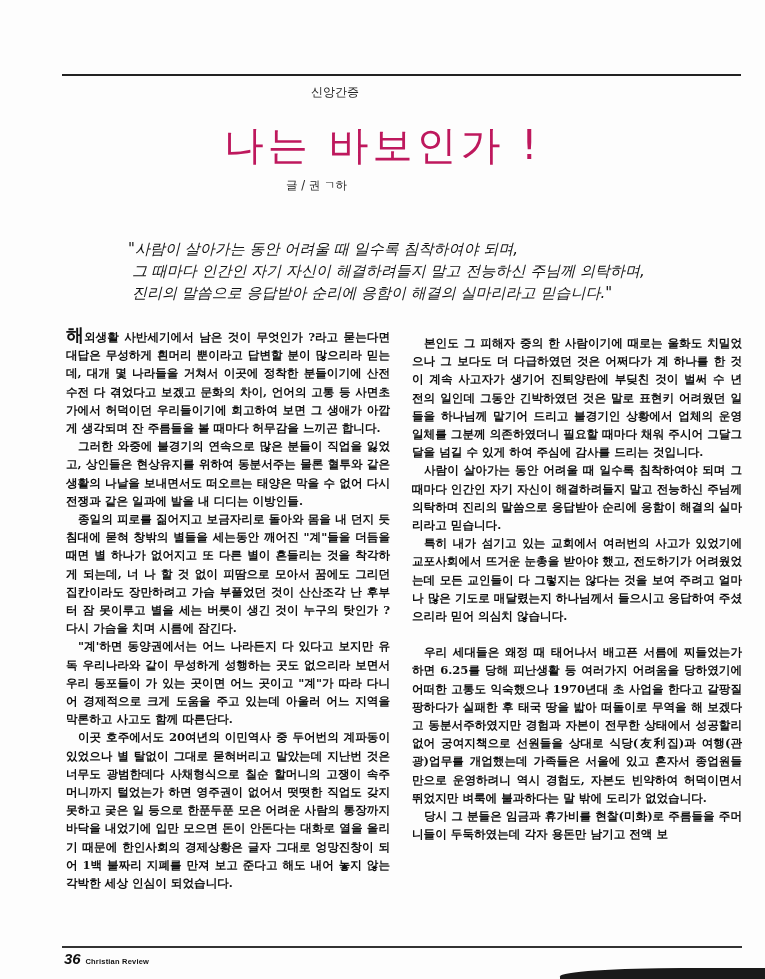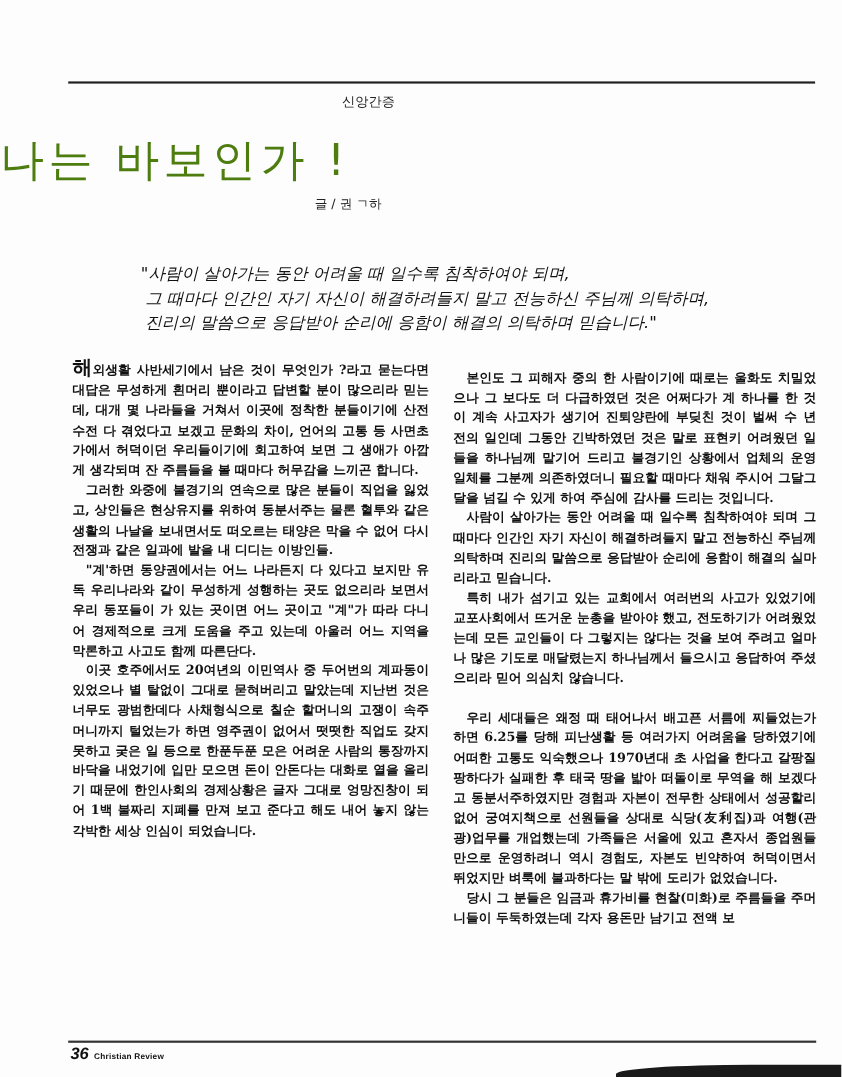--- a/index.html
+++ b/index.html
@@ -8,22 +8,22 @@
       font-family: "DejaVu Sans", sans-serif; color: #1a1a1a;
     }
     .rule { position: absolute; height: 1px; background: #222; }
     .top-rule { left: 62px; top: 74px; width: 679px; height: 1.5px; }
     .bottom-rule { left: 62px; top: 946px; width: 680px; height: 1.5px; background: #333; }
     .section {
       position: absolute; top: 84px; left: 0; width: 670px; text-align: center;
       font-size: 12px; color: #222;
     }
     .title {
-      position: absolute; top: 118px; left: 0; width: 765px; text-align: left;
-      font-size: 40px; color: #4d7c0f; letter-spacing: 4px; font-weight: normal;
+      position: absolute; top: 118px; left: 0; width: 765px; text-align: center;
+      font-size: 40px; color: #be185d; letter-spacing: 4px; font-weight: normal;
     }
     .byline {
       position: absolute; top: 178px; left: 0; width: 633px; text-align: center;
       font-size: 11.5px; color: #222;
     }
     .quote {
       position: absolute; top: 238px; left: 128px; width: 600px;
       font-size: 15px; line-height: 22px; font-style: italic; color: #111;
     }
     .quote div { white-space: nowrap; }
@@ -53,26 +53,27 @@
 <body>
 
 <div class="rule top-rule"></div>
 <div class="section">신앙간증</div>
 <h1 class="title" style="margin:0">나는 바보인가 !</h1>
 <div class="byline">글 / 권 ㄱ하</div>
 
 <div class="quote">
   <div>"사람이 살아가는 동안 어려울 때 일수록 침착하여야 되며,</div>
   <div style="padding-left:4px">그 때마다 인간인 자기 자신이 해결하려들지 말고 전능하신 주님께  의탁하며,</div>
-  <div style="padding-left:4px">진리의 말씀으로 응답받아 순리에 응함이 해결의 의탁하며 믿습니다."</div>
+  <div style="padding-left:4px">진리의 말씀으로 응답받아 순리에 응함이 해결의 실마리라고 믿습니다."</div>
 </div>
 
 <div class="col col-left">
   <p class="no-indent"><span class="dropcap">해</span><span>외생활 사반세기에서 남은 것이 무엇인가 ?라고 묻는다면 대답은 무성하게 흰머리 뿐이라고 답변할 분이 많으리라 믿는데, 대개 몇 나라들을 거쳐서 이곳에 정착한 분들이기에 산전수전 다 겪었다고 보겠고 문화의 차이, 언어의 고통 등 사면초가에서 허덕이던 우리들이기에 회고하여 보면 그 생애가 아깝게 생각되며 잔 주름들을 볼 때마다 허무감을 느끼곤 합니다.</span></p>
   <p>그러한 와중에 불경기의 연속으로 많은 분들이 직업을 잃었고, 상인들은 현상유지를 위하여 동분서주는 물론 혈투와 같은 생활의 나날을 보내면서도 떠오르는 태양은 막을 수 없어 다시 전쟁과 같은 일과에 발을 내 디디는 이방인들.</p>
+  <p>종일의 피로를 짊어지고 보금자리로 돌아와 몸을 내 던지 듯 침대에 묻혀 창밖의 별들을 세는동안 깨어진 "계"들을 더듬을 때면 별 하나가 없어지고 또 다른 별이 흔들리는 것을 착각하게 되는데, 너 나 할 것 없이 피땀으로 모아서 꿈에도 그리던 집칸이라도 장만하려고 가슴 부풀었던 것이 산산조각 난 후부터 잠 못이루고 별을 세는 버릇이 생긴 것이 누구의 탓인가 ? 다시 가슴을 치며 시름에 잠긴다.</p>
   <p>"계'하면 동양권에서는 어느 나라든지 다 있다고 보지만 유독 우리나라와 같이 무성하게 성행하는 곳도 없으리라 보면서 우리 동포들이 가 있는 곳이면 어느 곳이고 "계"가 따라 다니어 경제적으로 크게 도움을 주고 있는데 아울러 어느 지역을 막론하고 사고도 함께 따른단다.</p>
   <p>이곳 호주에서도 20여년의 이민역사 중 두어번의 계파동이 있었으나 별 탈없이 그대로 묻혀버리고 말았는데 지난번 것은 너무도 광범한데다 사채형식으로 칠순 할머니의 고쟁이 속주머니까지 털었는가 하면 영주권이 없어서 떳떳한 직업도 갖지 못하고 궂은 일 등으로 한푼두푼 모은 어려운 사람의 통장까지 바닥을 내었기에 입만 모으면 돈이 안돈다는 대화로 열을 올리기 때문에 한인사회의 경제상황은 글자 그대로 엉망진창이 되어 1백 불짜리 지폐를 만져 보고 준다고 해도 내어 놓지 않는 각박한 세상 인심이 되었습니다.</p>
 </div>
 
 <div class="col col-right">
   <p>본인도 그 피해자 중의 한 사람이기에 때로는 울화도 치밀었으나 그 보다도 더 다급하였던 것은 어쩌다가 계 하나를 한 것이 계속 사고자가 생기어 진퇴양란에 부딪친 것이 벌써 수 년 전의 일인데 그동안 긴박하였던 것은 말로 표현키 어려웠던 일들을 하나님께 맡기어 드리고 불경기인 상황에서 업체의 운영 일체를 그분께 의존하였더니 필요할 때마다 채워 주시어 그달그달을 넘길 수 있게 하여 주심에 감사를 드리는 것입니다.</p>
   <p>사람이 살아가는 동안 어려울 때 일수록 침착하여야 되며 그 때마다 인간인 자기 자신이 해결하려들지 말고 전능하신 주님께 의탁하며 진리의 말씀으로 응답받아 순리에 응함이 해결의 실마리라고 믿습니다.</p>
   <p>특히 내가 섬기고 있는 교회에서 여러번의 사고가 있었기에 교포사회에서 뜨거운 눈총을 받아야 했고, 전도하기가 어려웠었는데 모든 교인들이 다 그렇지는 않다는 것을 보여 주려고 얼마나 많은 기도로 매달렸는지 하나님께서 들으시고 응답하여 주셨으리라 믿어 의심치 않습니다.</p>
   <p class="gap">우리 세대들은 왜정 때 태어나서 배고픈 서름에 찌들었는가 하면 6.25를 당해 피난생활 등 여러가지 어려움을 당하였기에 어떠한 고통도 익숙했으나 1970년대 초 사업을 한다고 갈팡질팡하다가 실패한 후 태국 땅을 밟아 떠돌이로 무역을 해 보겠다고 동분서주하였지만 경험과 자본이 전무한 상태에서 성공할리 없어 궁여지책으로 선원들을 상대로 식당(友利집)과 여행(관광)업무를 개업했는데 가족들은 서울에 있고 혼자서 종업원들만으로 운영하려니 역시 경험도, 자본도 빈약하여 허덕이면서 뛰었지만 벼룩에 불과하다는 말 밖에 도리가 없었습니다.</p>
   <p>당시 그 분들은 임금과 휴가비를 현찰(미화)로 주름들을 주머니들이 두둑하였는데 각자 용돈만 남기고 전액 보</p>

